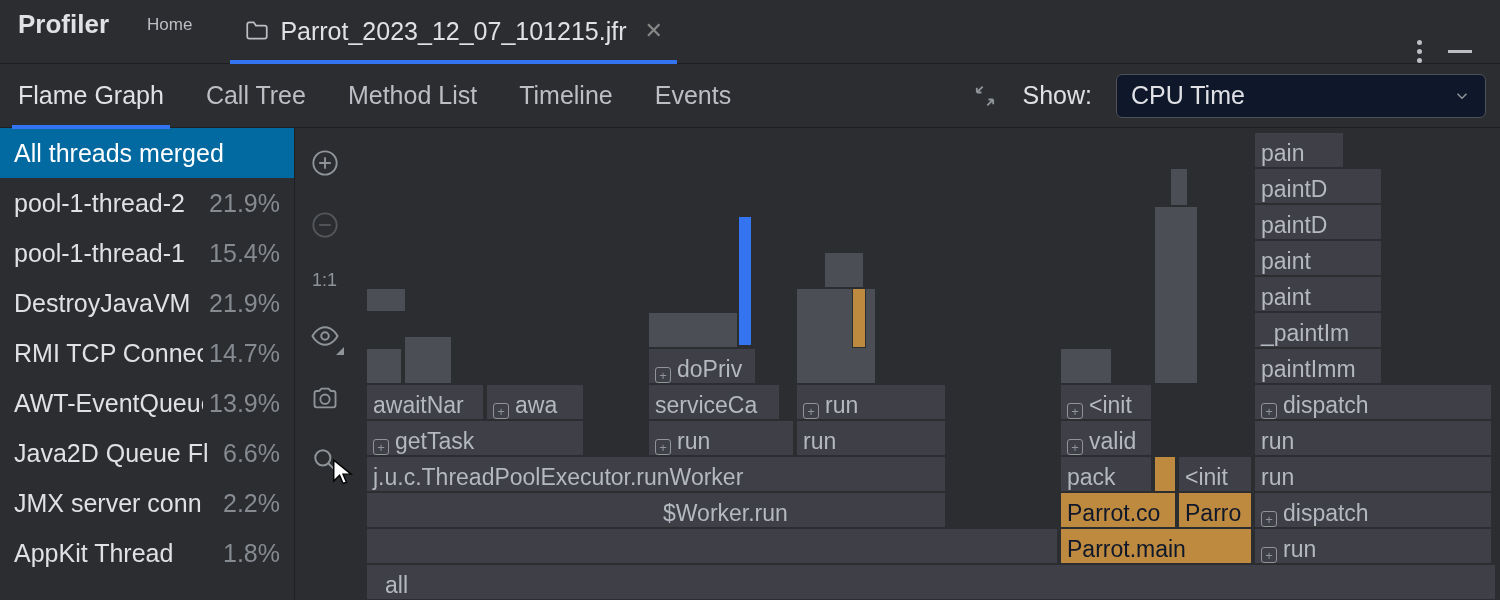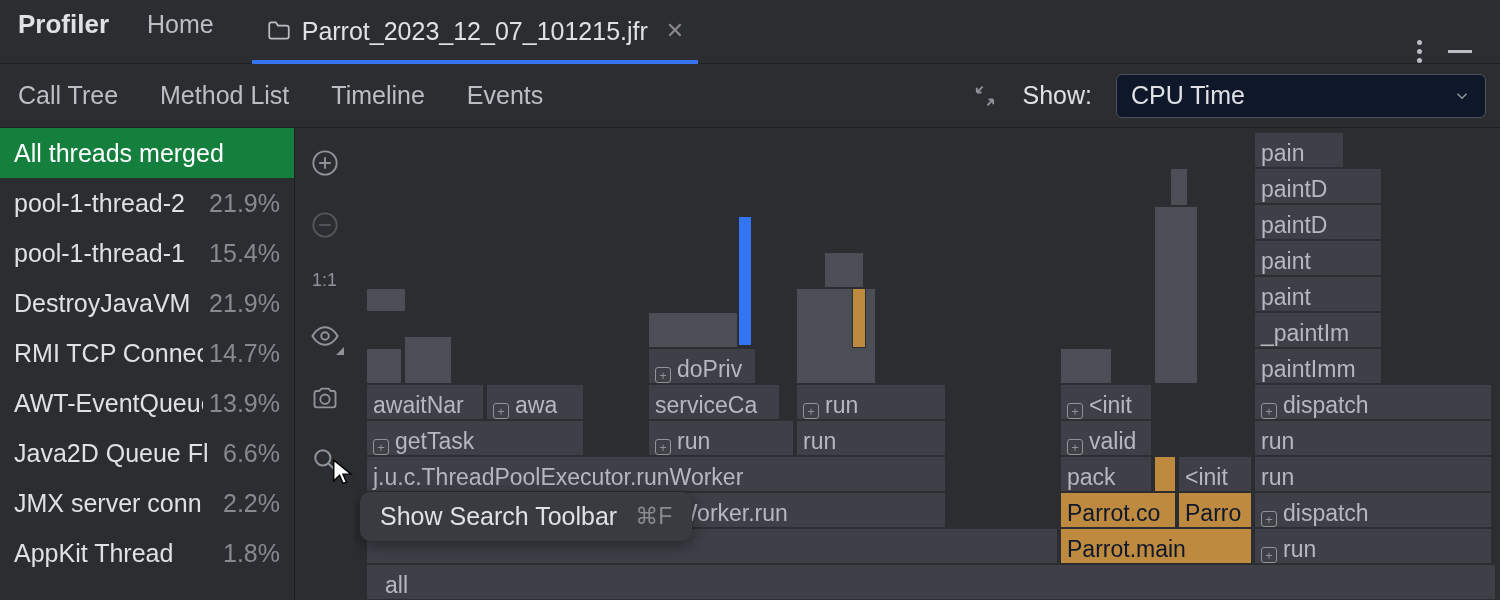--- a/index.html
+++ b/index.html
@@ -2,21 +2,21 @@
 <html><head>
 <meta charset="utf-8">
 <style>
   * { box-sizing: border-box; margin: 0; padding: 0; }
   html, body { width: 1500px; height: 600px; background: #2b2d30; font-family: "Segoe UI", Arial, sans-serif; color: #bcbec4; overflow: hidden; }
   
   
   .topbar { height: 64px; display: flex; align-items: flex-end; padding-left: 18px; border-bottom: 1px solid #1e1f22; }
   .topbar-left { display: flex; align-items: center; gap: 38px; }
   .app-title { font-size: 26px; font-weight: 700; color: #dfe1e5; }
-  .home-tab { font-size: 25px; color: #bcbec4; cursor: pointer; }
+  .home-tab { font-size: 17px; color: #bcbec4; cursor: pointer; }
   .file-tab { display: flex; align-items: center; gap: 10px; font-size: 25px; color: #dfe1e5; padding: 0 14px; height: 64px; position: relative; cursor: pointer; margin-top: 13px; }
   .file-tab::after { content: ""; position: absolute; left: 0; right: 0; bottom: -1px; height: 4px; background: #3574f0; }
   .file-close { color: #888; font-size: 22px; margin-left: 8px; font-weight: 300; cursor: pointer; }
   .topbar-right { margin-left: auto; display: flex; align-items: center; gap: 26px; padding-right: 28px; }
   .kebab { display: flex; flex-direction: column; gap: 4px; cursor: pointer; }
   .kebab span { width: 5px; height: 5px; background: #bcbec4; border-radius: 50%; }
   .minimize { width: 24px; height: 3px; background: #bcbec4; cursor: pointer; }
   
   svg.folder-svg { width: 26px; height: 26px; }
   
@@ -31,21 +31,21 @@
   .show-select { width: 370px; height: 44px; border: 1px solid #4e5157; border-radius: 6px; background: #0f172a; display: flex; align-items: center; justify-content: space-between; padding: 0 14px; cursor: pointer; }
   .show-select span { font-size: 25px; color: #dfe1e5; }
   svg.chev { width: 18px; height: 18px; }
   
   
   .main { display: flex; height: calc(600px - 128px); }
   
   
   .threads { width: 294px; background: #2b2d30; overflow: hidden; }
   .th-row { height: 50px; display: flex; align-items: center; justify-content: space-between; padding: 0 14px; font-size: 25px; cursor: pointer; }
-  .th-row.sel { background: #15803d; color: #fff; }
+  .th-row.sel { background: #0369a1; color: #fff; }
   .th-name { white-space: nowrap; overflow: hidden; color: #dfe1e5; flex: 1; }
   .th-row.sel .th-name { color: #fff; }
   .th-pct { color: #868a91; margin-left: 6px; flex-shrink: 0; }
   
   
   .tools { width: 60px; background: #2b2d30; display: flex; flex-direction: column; align-items: center; padding-top: 18px; gap: 28px; border-left: 1px solid #1e1f22; }
   .tool { width: 34px; height: 34px; display: flex; align-items: center; justify-content: center; cursor: pointer; color: #8f9499; position: relative; }
   .tool.disabled { opacity: .4; cursor: default; }
   .tool-11 { font-size: 18px; color: #8f9499; cursor: pointer; }
   
@@ -79,20 +79,21 @@
     <div class="kebab">
         <span></span>
         <span></span>
         <span></span>
       </div>
     <div class="minimize"></div>
   </div>
 </div>
 
 <div class="viewbar">
+  <div class="viewtab active">Flame Graph</div>
   <div class="viewtab">Call Tree</div>
   <div class="viewtab">Method List</div>
   <div class="viewtab">Timeline</div>
   <div class="viewtab">Events</div>
   <div class="viewbar-right">
     <svg class="collapse-ic" width="28" height="28" viewBox="0 0 24 24" fill="none" stroke="#8f9499" stroke-width="1.6">
         <path d="M5 9l5-5M5 9h4M5 9V5"></path>
         <path d="M19 15l-5 5M19 15h-4M19 15v4"></path>
       </svg>
     <div class="show-label">Show:</div>
@@ -299,22 +300,18 @@
     <div class="fr lite" style="left:12px; top:160px; width:40px; height:24px"></div>
     <div class="fr" style="left:384px; top:88px; width:6px; height:130px; background:#3574f0;"></div>
     <div class="fr lite" style="left:294px; top:184px; width:90px; height:36px"></div>
     <div class="fr lite" style="left:442px; top:160px; width:80px; height:96px"></div>
     <div class="fr lite" style="left:470px; top:124px; width:40px; height:36px"></div>
     <div class="fr" style="left:498px; top:160px; width:8px; height:60px; background:#bd8a3f;"></div>
     <div class="fr lite" style="left:706px; top:220px; width:52px; height:36px"></div>
     <div class="fr lite" style="left:800px; top:78px; width:44px; height:178px"></div>
     <div class="fr lite" style="left:816px; top:40px; width:18px; height:38px"></div>
 
-    <div class="tooltip">
-      <span>Show Search Toolbar</span>
-      <span class="shortcut">⌘F</span>
-    </div>
   </div>
 </div>
 
 <svg width="26" height="30" viewBox="0 0 20 26" style="position:absolute; left:330px; top:458px; z-index:50;">
   <path d="M2 2 L2 20 L7 15 L10 22 L13 21 L10 14 L17 14 Z" fill="#fff" stroke="#000" stroke-width="1.2"></path>
 </svg>
 
 </body></html>

